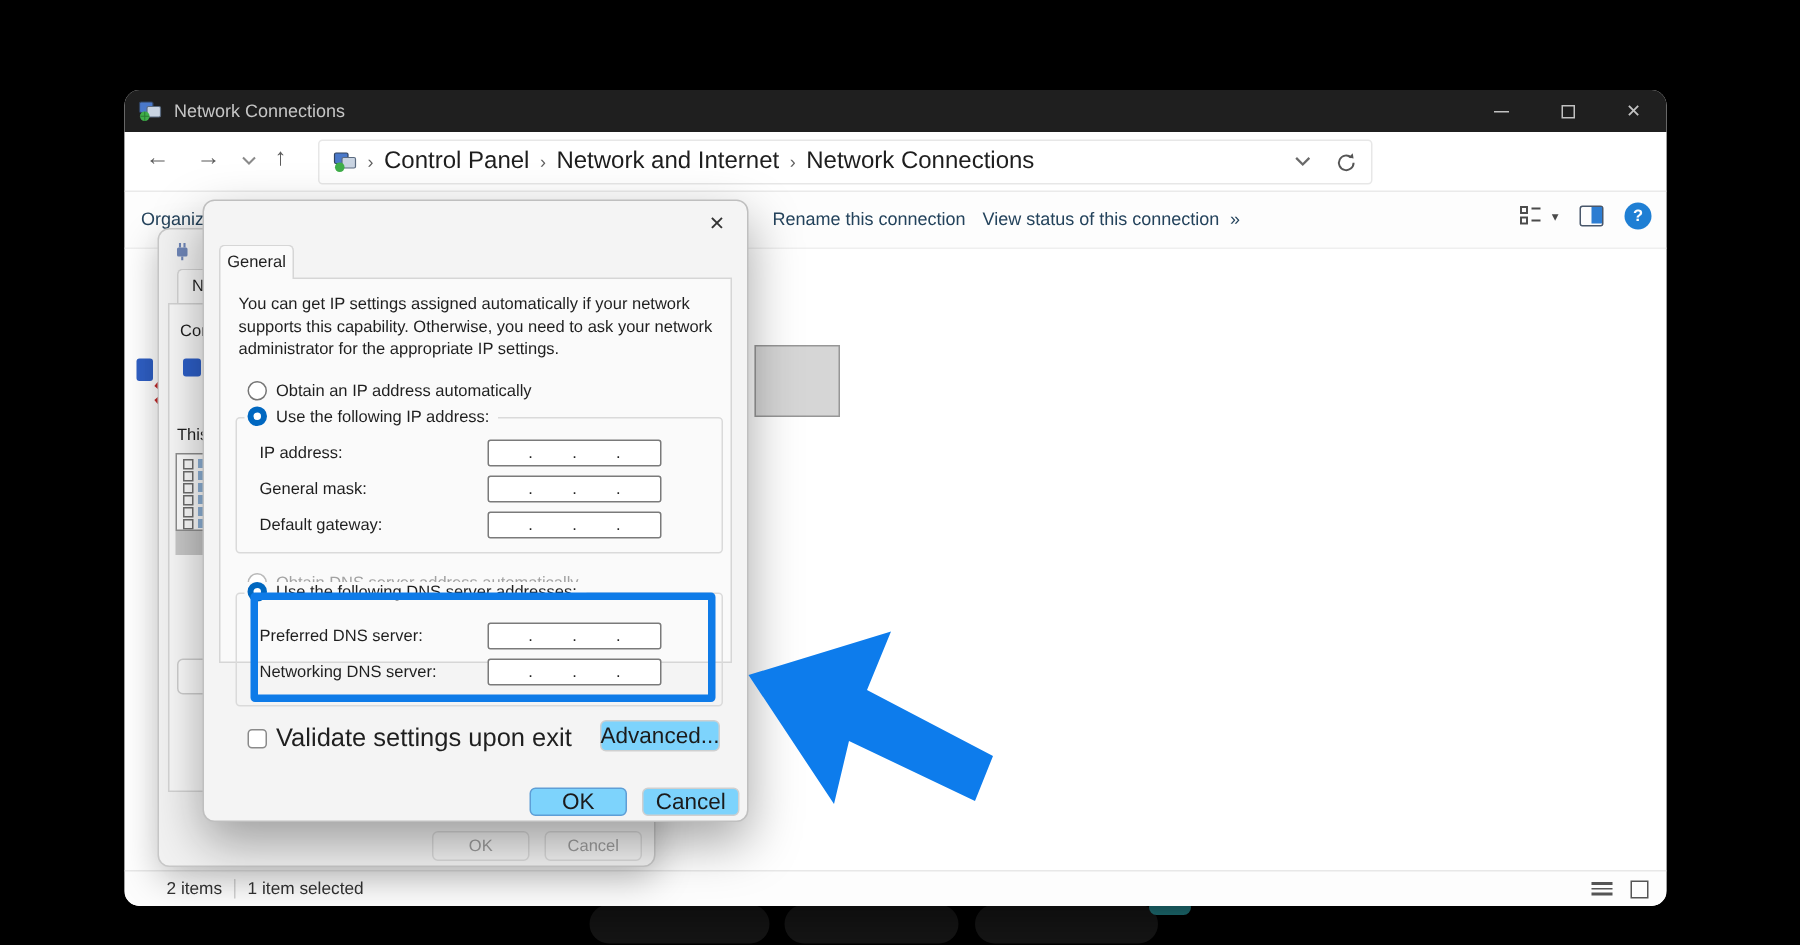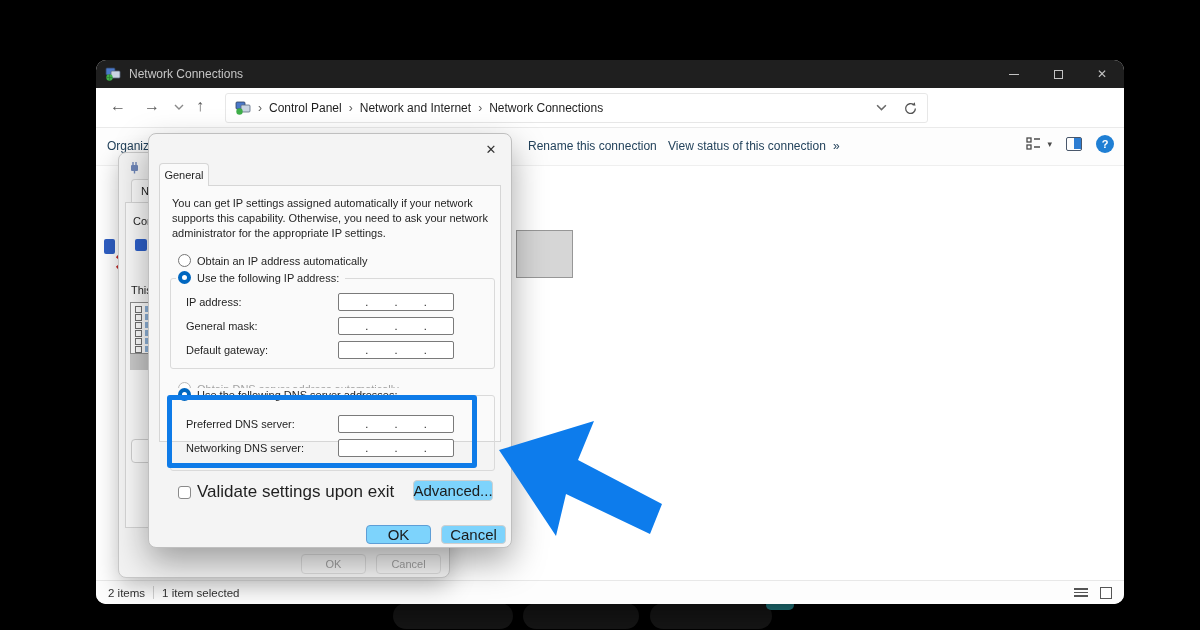--- a/index.html
+++ b/index.html
@@ -5,40 +5,40 @@
   * { margin:0; padding:0; box-sizing:border-box; }
   html,body { width:1200px; height:630px; }
   body { font-family:"Liberation Sans","DejaVu Sans",sans-serif; background:#000; overflow:hidden; }
   #stage { position:relative; width:1200px; height:630px; background:#000; }
 
   
   .ghost { position:absolute; top:603px; height:26px; background:#181818; border-radius:13px; }
   .ghost-teal { position:absolute; top:600px; left:766px; width:28px; height:10px; background:#2aa0a8; border-radius:5px; opacity:.85; }
 
   
-  .window { position:absolute; left:96px; top:60px; width:1028px; height:544px;
+  .window { position:absolute; left:83px; top:60px; width:1028px; height:544px;
             background:#fff; border-radius:10px; overflow:hidden;
             box-shadow:0 10px 40px rgba(0,0,0,.6); }
   .titlebar { position:absolute; left:0; top:0; width:100%; height:28px; background:#1f1f1f;
               display:flex; align-items:center; }
   .titlebar .app-icon { margin-left:9px; width:16px; height:16px; flex:0 0 auto; }
   .titlebar .title { margin-left:8px; font-size:12px; color:#c6c6c6; }
   .caption-btns { margin-left:auto; display:flex; height:28px; }
   .caption-btn { width:44px; height:28px; display:flex; align-items:center; justify-content:center; color:#c2c2c2; }
   .glyph-min { width:10px; height:1px; background:#c2c2c2; display:block; }
   .glyph-max { width:9px; height:9px; border:1px solid #c2c2c2; display:block; }
   .glyph-close { font-size:12px; line-height:1; }
 
   .navbar { position:absolute; left:0; top:28px; width:100%; height:40px; background:#fff;
             border-bottom:1px solid #eaeaea; }
   .nav-arrow { position:absolute; top:9px; font-size:16px; color:#5c5c5c; }
   .crumb-box { position:absolute; left:129px; top:5px; width:703px; height:30px; background:#fff;
                border:1px solid #e7e7e7; border-radius:3px; display:flex; align-items:center; padding:0 9px; }
   .crumb-sep { color:#5f5f5f; font-size:12px; margin:0 7px; }
-  .crumb-item { font-size:12px; color:#1e1e1e; white-space:nowrap; }
+  .crumb-item { font-size:16px; color:#1e1e1e; white-space:nowrap; }
   .crumb-right { margin-left:auto; display:flex; align-items:center; gap:16px; }
   .search-box { position:absolute; left:839px; top:5px; width:188px; height:30px; background:#fff;
                 border:1px solid #e7e7e7; border-radius:3px; display:flex; align-items:center; padding:0 10px; }
   .search-box .ph { font-size:11.5px; color:#7a7a7a; white-space:nowrap; }
   .search-box .mag { margin-left:auto; }
 
   .toolbar { position:absolute; left:0; top:68px; width:100%; height:38px; background:#fdfdfd;
              border-bottom:1px solid #efefef; }
   .tool-link { position:absolute; top:11px; font-size:12px; color:#24435c; white-space:nowrap; }
   .tool-icons { position:absolute; right:10px; top:7px; display:flex; align-items:center; gap:14px; }
@@ -46,21 +46,21 @@
   .pane-icon { width:16px; height:14px; border:1.4px solid #49576b; border-radius:2px; position:relative; }
   .pane-icon::after { content:""; position:absolute; right:0; top:0; width:7px; height:11.2px; background:#2d7dd2; }
   .help-icon { width:18px; height:18px; border-radius:50%; background:#1f7fd4; color:#fff; font-size:11px;
                font-weight:bold; display:flex; align-items:center; justify-content:center; }
 
   .content { position:absolute; left:0; top:106px; width:100%; height:414px; background:#fff; }
   .sel-box { position:absolute; left:420px; top:64px; width:57px; height:48px; background:#d6d6d6; border:1px solid #979797; }
   .adapter-frag { position:absolute; left:8px; top:73px; width:11px; height:15px; background:#2f5fc4; border-radius:2px; }
 
   .statusbar { position:absolute; left:0; bottom:0; width:100%; height:24px; background:#fdfdfd;
-               border-top:1px solid #e8e8e8; display:flex; align-items:center; font-size:11.5px; color:#333; }
+               border-top:1px solid #e8e8e8; display:flex; align-items:center; font-size:11.5px; color:#333;padding-left:16px; }
   .status-count { margin-left:12px; }
   .status-div { width:1px; height:13px; background:#d2d2d2; margin:0 8px; }
   .status-icons { margin-left:auto; margin-right:12px; display:flex; align-items:center; gap:12px; }
   .list-icon div { width:14px; height:1.6px; background:#555; margin:2px 0; }
   .thumb-icon { width:12px; height:12px; border:1.6px solid #555; display:block; }
 
   
   .behind-dialog { position:absolute; left:22px; top:92px; width:332px; height:426px; background:#f2f2f2;
                    border:1px solid #c8c8c8; border-radius:8px; overflow:hidden; z-index:5;
                    box-shadow:0 8px 24px rgba(0,0,0,.25); }

